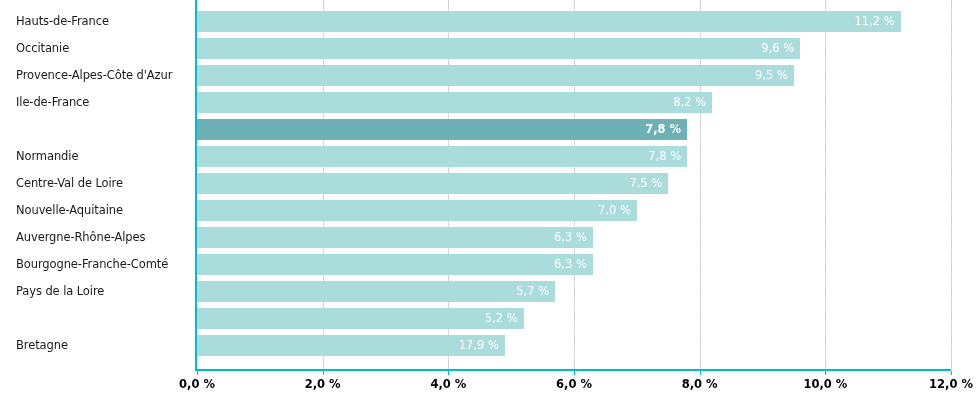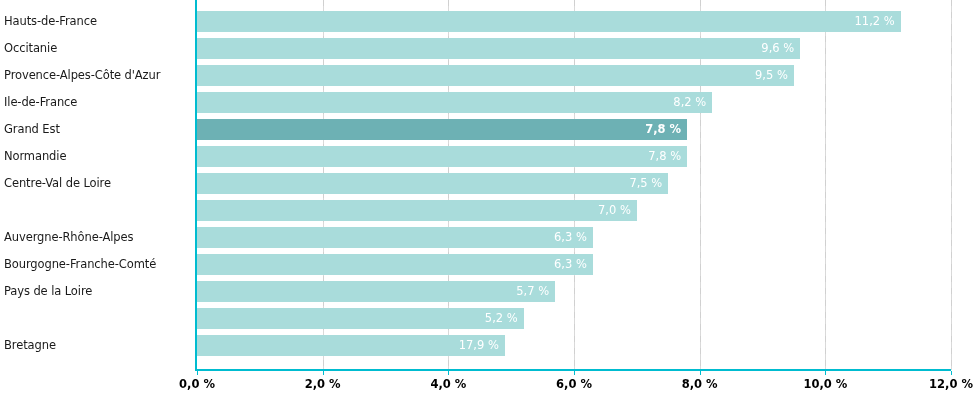--- a/index.html
+++ b/index.html
@@ -22,21 +22,21 @@
   
   .labels-col {
     position: absolute;
     left: 0;
     top: 0;
     width: 193px;
     height: 370px;
   }
   .cat-label {
     position: absolute;
-    left: 4px;
+    left: 16px;
     width: 189px;
     height: 21px;
     line-height: 21px;
     font-size: 11.5px;
     color: #1a1a1a;
     white-space: nowrap;
     letter-spacing: -0.1px;
   }
 
   
@@ -116,23 +116,23 @@
 </head>
 <body>
 
 <div id="chart-root">
 
   <div class="labels-col">
       <div class="cat-label" style="top: 11px;">Hauts-de-France</div>
       <div class="cat-label" style="top: 38px;">Occitanie</div>
       <div class="cat-label" style="top: 65px;">Provence-Alpes-Côte d'Azur</div>
       <div class="cat-label" style="top: 92px;">Ile-de-France</div>
-      <div class="cat-label" style="top: 119px;">Grand Est</div>
       <div class="cat-label" style="top: 146px;">Normandie</div>
       <div class="cat-label" style="top: 173px;">Centre-Val de Loire</div>
+      <div class="cat-label" style="top: 200px;">Nouvelle-Aquitaine</div>
       <div class="cat-label" style="top: 227px;">Auvergne-Rhône-Alpes</div>
       <div class="cat-label" style="top: 254px;">Bourgogne-Franche-Comté</div>
       <div class="cat-label" style="top: 281px;">Pays de la Loire</div>
       <div class="cat-label" style="top: 335px;">Bretagne</div>
     </div>
 
   <div class="plot">
       <div class="gridline" style="left: 125.667px;"></div>
       <div class="gridline" style="left: 251.333px;"></div>
       <div class="gridline" style="left: 377px;"></div>

